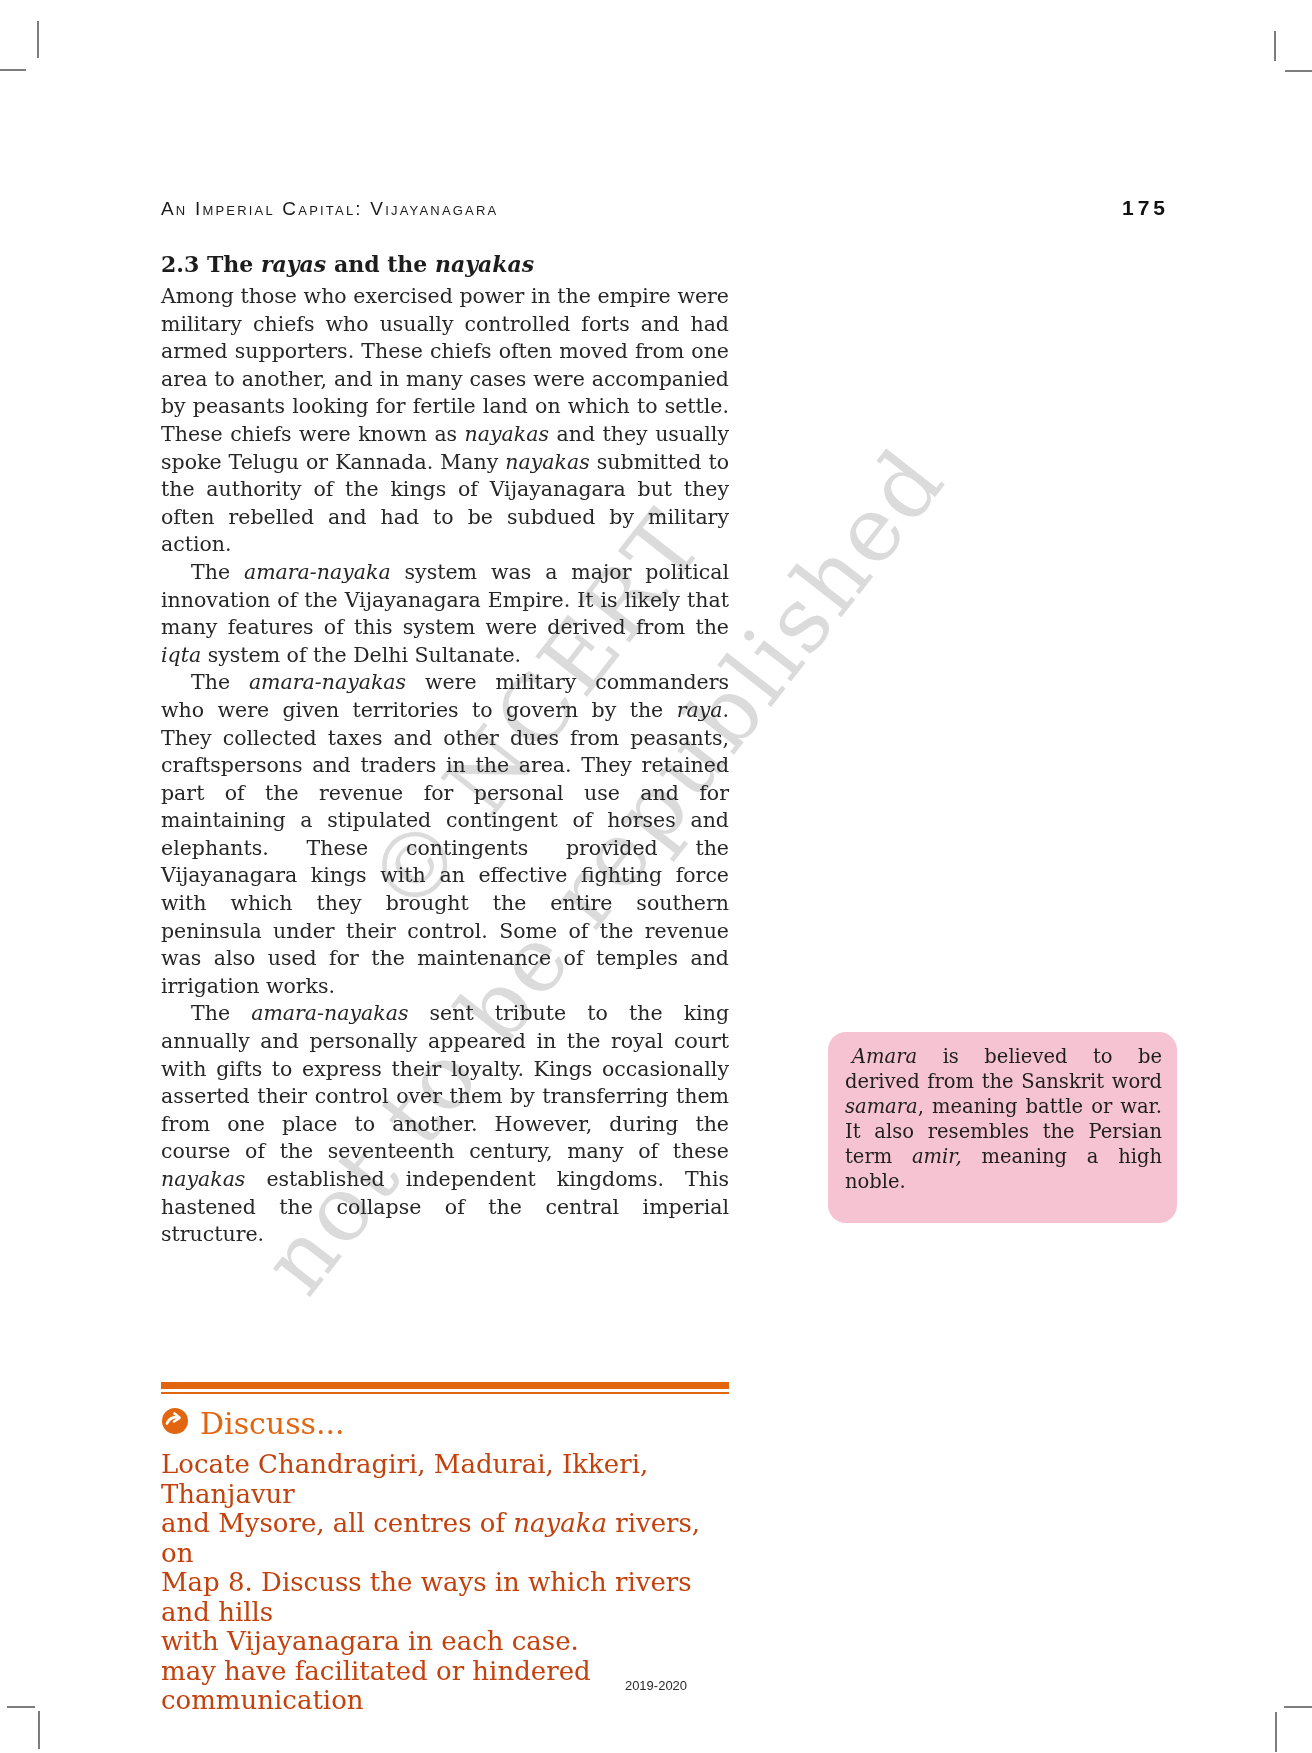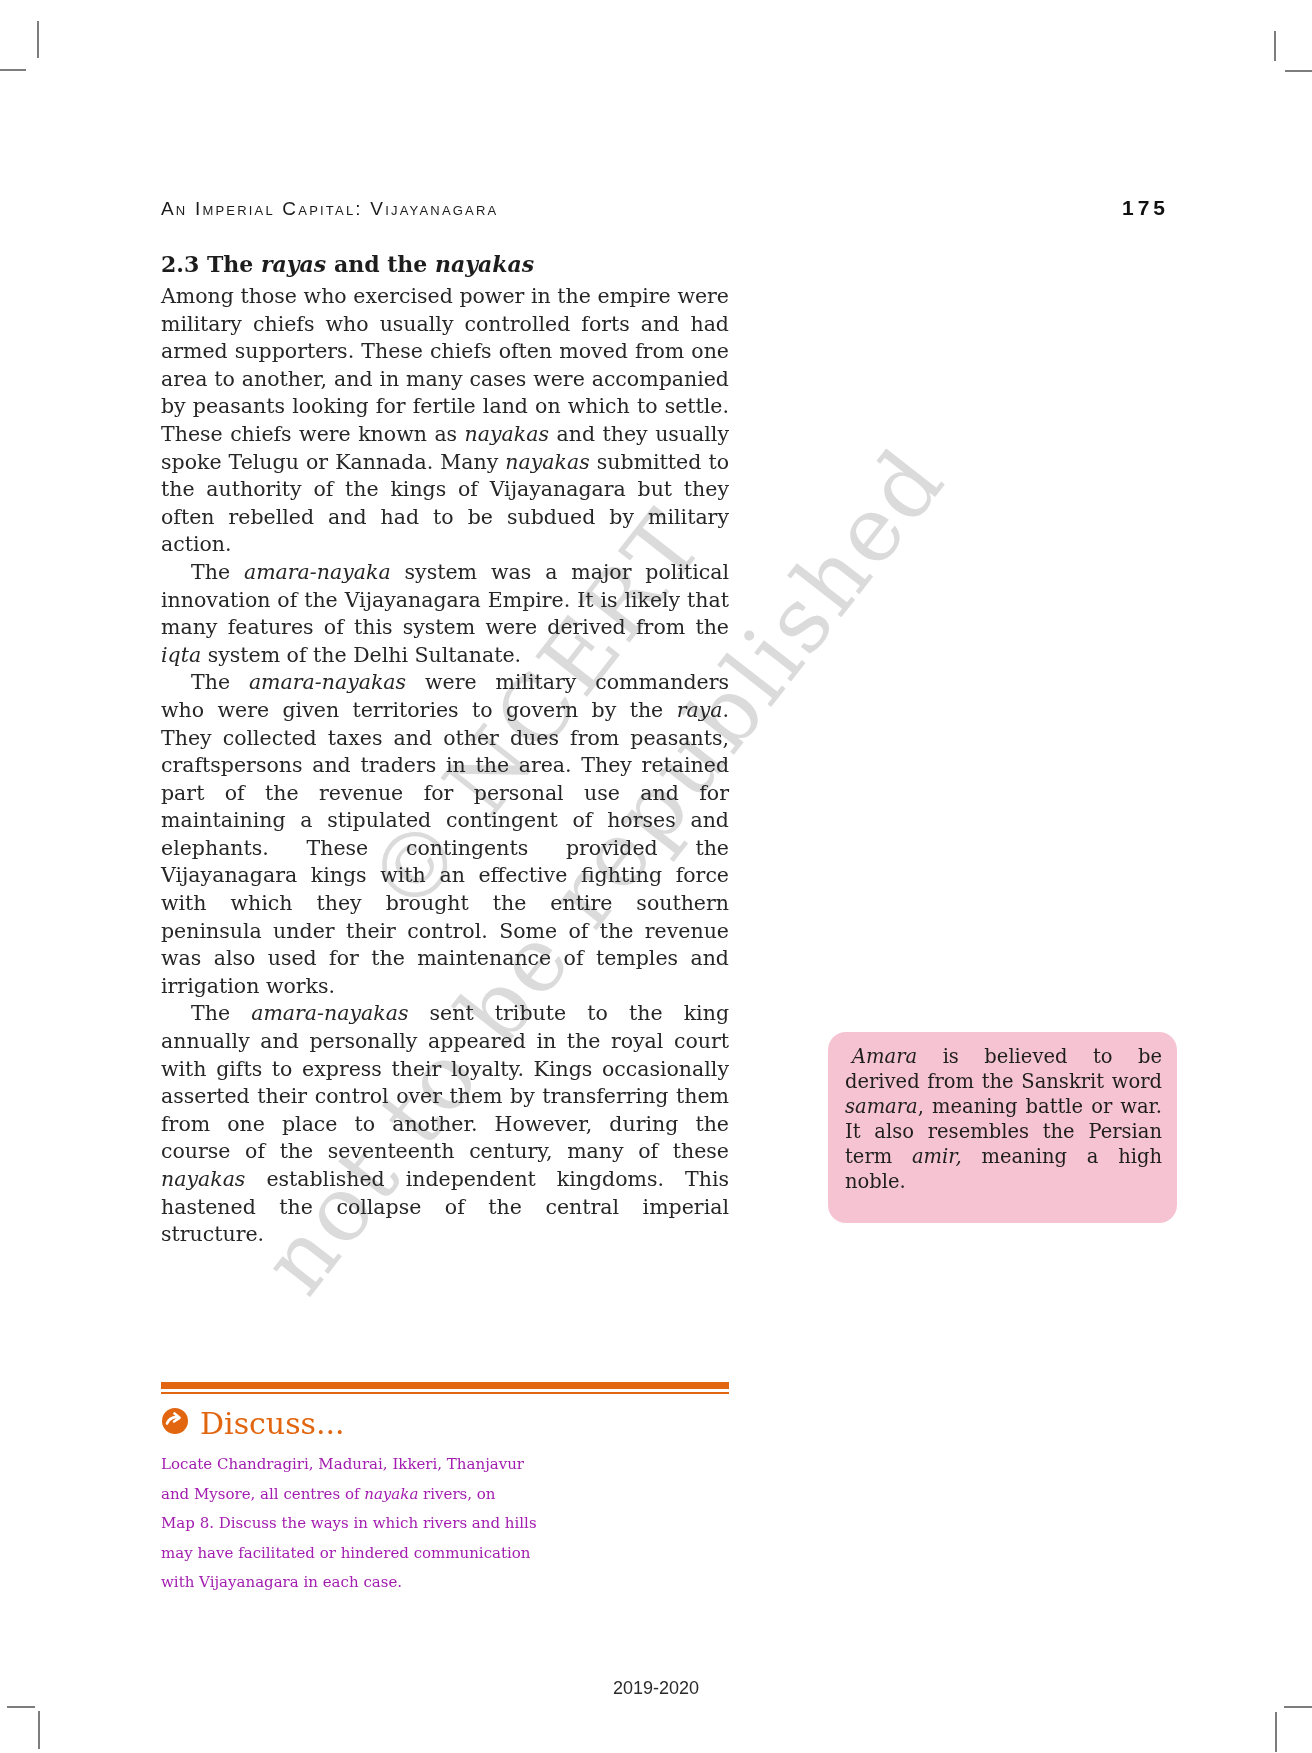--- a/index.html
+++ b/index.html
@@ -51,25 +51,25 @@
   .note p{margin:0;text-indent:7px;}
   
   .discuss{position:absolute;left:161px;top:1382px;width:568px;z-index:1;}
   .rule-thick{height:7px;background:#e2660f;}
   .rule-thin{height:2px;background:#e2660f;margin-top:3px;}
   .discuss-title{
     margin-top:13px;display:flex;align-items:flex-start;gap:11px;
     color:#e2660f;font-size:30px;line-height:34px;
   }
   .discuss-icon{width:28px;height:28px;flex:0 0 auto;}
-  .discuss-body{margin-top:9px;font-size:15px;line-height:29.5px;color:#a21caf;}
+  .discuss-body{margin-top:9px;font-size:26px;line-height:29.5px;color:#c2410c;}
   
   .footer{
     position:absolute;left:0;top:1678px;width:1312px;z-index:1;text-align:center;
-    font-family:"Liberation Sans", sans-serif;font-size:18px;color:#2a2a2a;
+    font-family:"Liberation Sans", sans-serif;font-size:13px;color:#2a2a2a;
   }
 </style>
 </head>
 <body>
 
 <div class="crop" style="left:37px;top:21px;width:2px;height:37px;"></div>
 <div class="crop" style="left:0;top:69px;width:26px;height:2px;"></div>
 <div class="crop" style="left:1274px;top:31px;width:2px;height:30px;"></div>
 <div class="crop" style="left:1285px;top:70px;width:27px;height:2px;"></div>
 <div class="crop" style="left:7px;top:1706px;width:28px;height:2px;"></div>
@@ -102,18 +102,18 @@
     <svg class="discuss-icon" viewBox="0 0 28 28">
       <circle cx="14" cy="14" r="13" fill="#e2660f"></circle>
       <path d="M6 16.5 C8 11 14 9.5 17 10.5 M13.5 6.5 L18.5 10.8 L13 14.5" stroke="#ffffff" stroke-width="2.6" fill="none" stroke-linecap="round" stroke-linejoin="round"></path>
     </svg>
     <span>Discuss...</span>
   </div>
   <div class="discuss-body">
     <div><span>Locate Chandragiri, Madurai, Ikkeri, Thanjavur</span></div>
     <div><span>and Mysore, all centres of </span><i>nayaka</i><span> rivers, on</span></div>
     <div><span>Map 8. Discuss the ways in which rivers and hills</span></div>
+    <div><span>with Vijayanagara in each case.</span></div>
     <div><span>may have facilitated or hindered communication</span></div>
-    <div><span>with Vijayanagara in each case.</span></div>
   </div>
 </div>
 
 <div class="footer">2019-2020</div>
 
 </body></html>

